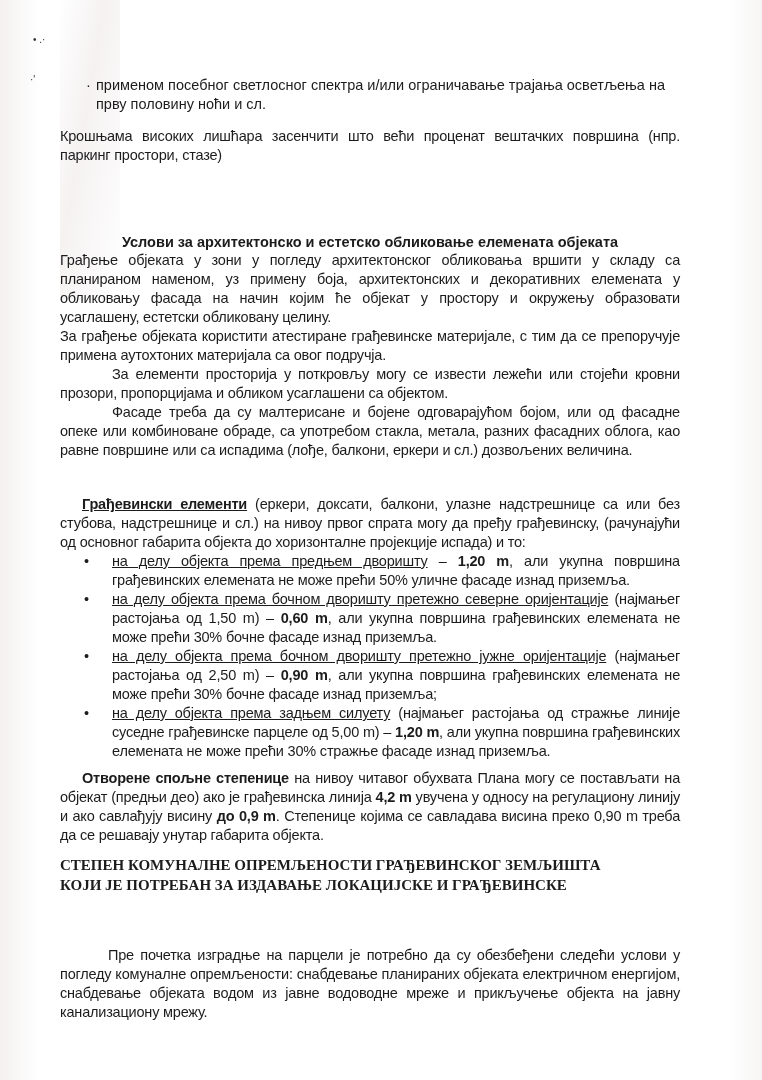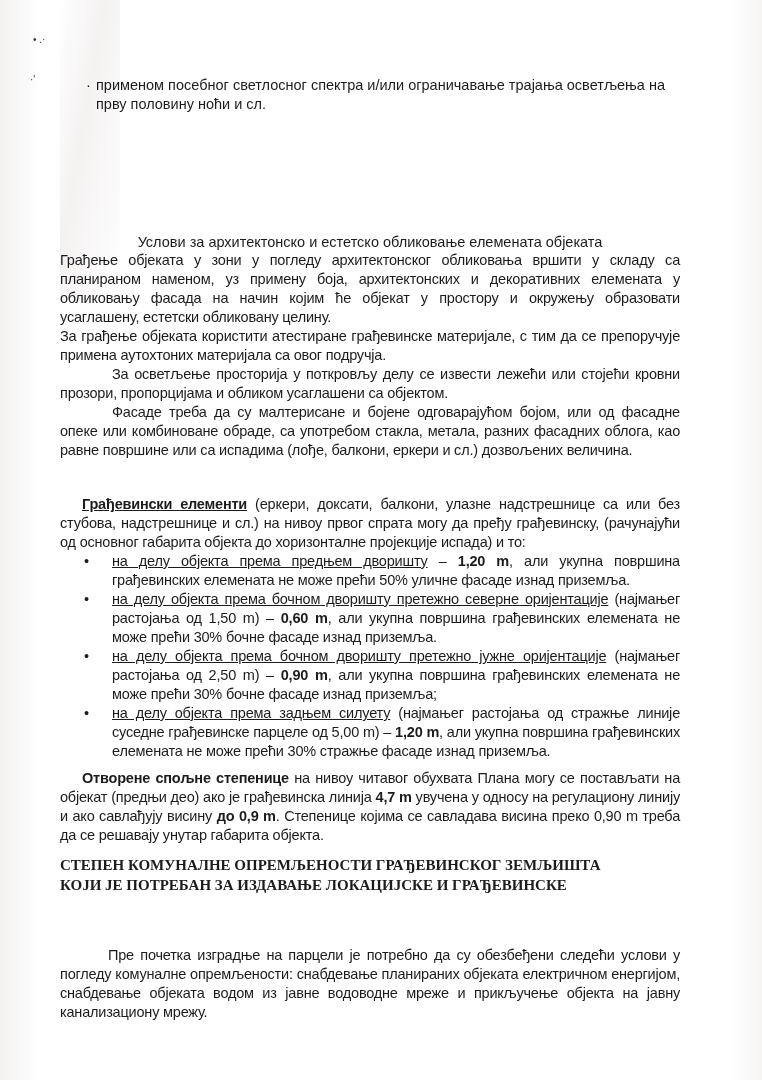--- a/index.html
+++ b/index.html
@@ -26,21 +26,21 @@
       letter-spacing: -0.2px;
     }
     .text p { margin: 0; }
     .indent { text-indent: 48px; }
     .indent2 { text-indent: 52px; }
     .indent-sm { text-indent: 22px; }
     b { font-weight: bold; }
     u { text-decoration: underline; }
     .heading {
       position: absolute; left: 60px; width: 620px; text-align: center;
-      font-weight: normal; font-size: 14.5px;
+      font-weight: bold; font-size: 14.5px;
     }
     .bullets { margin: 0; padding: 0; list-style: none; }
     .bullets li { position: relative; padding-left: 52px; }
     .bullets li .dot { position: absolute; left: 24px; top: 0; }
     .caps {
       position: absolute; left: 60px; width: 620px; text-align: left;
       font-weight: bold; font-size: 15px; line-height: 20px;
       font-family: "Liberation Serif", serif;
     }
     .top-bullet { position: absolute; left: 96px; top: 76px; width: 590px; font-size: 14.5px; line-height: 19px; }
@@ -54,45 +54,46 @@
   <div class="specks" style="left:33px;top:34px;">•&nbsp;.·</div>
   <div class="specks" style="left:30px;top:74px;">·'</div>
 
   <div class="top-bullet">
     <span class="dot">·</span>
     <div>применом посебног светлосног спектра и/или ограничавање трајања осветљења на</div>
     <div>прву половину ноћи и сл.</div>
   </div>
 
   <div class="text" style="top:127px;">
+    <p>Крошњама високих лишћара засенчити што већи проценат вештачких површина (нпр. паркинг простори, стазе)</p>
   </div>
 
   <div class="heading" style="top:234px;">Услови за архитектонско и естетско обликовање елемената објеката</div>
 
   <div class="text" style="top:251px;">
     <p>Грађење објеката у зони у погледу архитектонског обликовања вршити у складу са планираном наменом, уз примену боја, архитектонских и декоративних елемената у обликовању фасада на начин којим ће објекат у простору и окружењу образовати усаглашену, естетски обликовану целину.</p>
     <p>За грађење објеката користити атестиране грађевинске материјале, с тим да се препоручује примена аутохтоних материјала са овог подручја.</p>
-    <p class="indent2">За осветљење просторија у поткровљу делу се извести лежећи или стојећи кровни прозори, пропорцијама и обликом усаглашени са објектом.</p>
+    <p class="indent2">За елементи просторија у поткровљу могу се извести лежећи или стојећи кровни прозори, пропорцијама и обликом усаглашени са објектом.</p>
     <p class="indent2">Фасаде треба да су малтерисане и бојене одговарајућом бојом, или од фасадне опеке или комбиноване обраде, са употребом стакла, метала, разних фасадних облога, као равне површине или са испадима (лође, балкони, еркери и сл.) дозвољених величина.</p>
   </div>
 
   <div class="text" style="top:495px;">
     <p class="indent-sm">
       <b><u>Грађевински елементи</u></b><span> (еркери, доксати, балкони, улазне надстрешнице са или без стубова, надстрешнице и сл.) на нивоу првог спрата могу да пређу грађевинску, (рачунајући од основног габарита објекта до хоризонталне пројекције испада) и то:</span>
     </p>
     <ul class="bullets">
       <li><span class="dot">•</span><u>на делу објекта према предњем дворишту</u><span> – </span><b>1,20 m</b><span>, али укупна површина грађевинских елемената не може прећи 50% уличне фасаде изнад приземља.</span></li>
       <li><span class="dot">•</span><u>на делу објекта према бочном дворишту претежно северне оријентације</u><span> (најмањег растојања од 1,50 m) – </span><b>0,60 m</b><span>, али укупна површина грађевинских елемената не може прећи 30% бочне фасаде изнад приземља.</span></li>
       <li><span class="dot">•</span><u>на делу објекта према бочном дворишту претежно јужне оријентације</u><span> (најмањег растојања од 2,50 m) – </span><b>0,90 m</b><span>, али укупна површина грађевинских елемената не може прећи 30% бочне фасаде изнад приземља;</span></li>
       <li><span class="dot">•</span><u>на делу објекта према задњем силуету</u><span> (најмањег растојања од стражње линије суседне грађевинске парцеле од 5,00 m) – </span><b>1,20 m</b><span>, али укупна површина грађевинских елемената не може прећи 30% стражње фасаде изнад приземља.</span></li>
     </ul>
   </div>
 
   <div class="text" style="top:769px;">
-    <p class="indent-sm"><b>Отворене спољне степенице</b><span> на нивоу читавог обухвата Плана могу се постављати на објекат (предњи део) ако је грађевинска линија </span><b>4,7 m</b><span> увучена у односу на регулациону линију и ако савлађују висину </span><b>до 0,9 m</b><span>. Степенице којима се савладава висина преко 0,90 m треба да се решавају унутар габарита објекта.</span></p>
+    <p class="indent-sm"><b>Отворене спољне степенице</b><span> на нивоу читавог обухвата Плана могу се постављати на објекат (предњи део) ако је грађевинска линија </span><b>4,2 m</b><span> увучена у односу на регулациону линију и ако савлађују висину </span><b>до 0,9 m</b><span>. Степенице којима се савладава висина преко 0,90 m треба да се решавају унутар габарита објекта.</span></p>
   </div>
 
   <div class="caps" style="top:855px;">
     <div>СТЕПЕН КОМУНАЛНЕ ОПРЕМЉЕНОСТИ ГРАЂЕВИНСКОГ ЗЕМЉИШТА</div>
     <div>КОЈИ ЈЕ ПОТРЕБАН ЗА ИЗДАВАЊЕ ЛОКАЦИЈСКЕ И ГРАЂЕВИНСКЕ</div>
   </div>
 
   <div class="text" style="top:946px;">
     <p class="indent">Пре почетка изградње на парцели је потребно да су обезбеђени следећи услови у погледу комуналне опремљености: снабдевање планираних објеката електричном енергијом, снабдевање објеката водом из јавне водоводне мреже и прикључење објекта на јавну канализациону мрежу.</p>
   </div>

